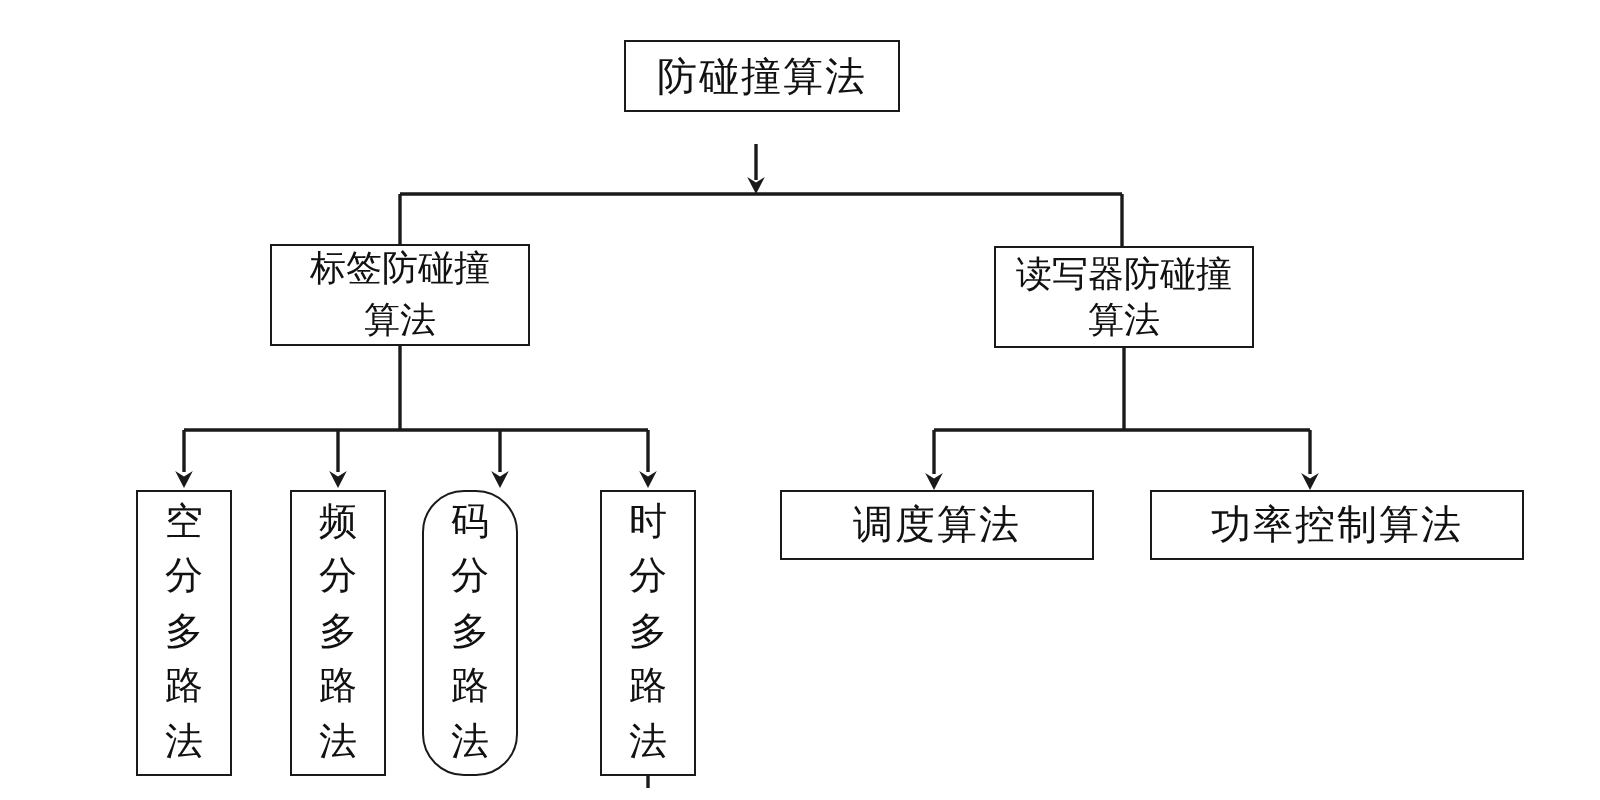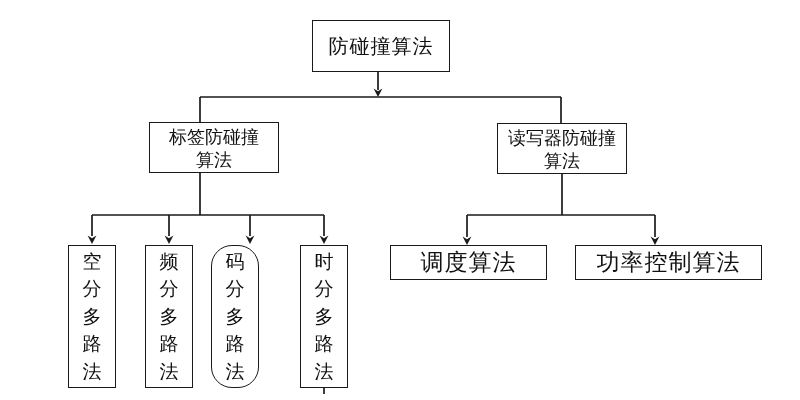--- a/index.html
+++ b/index.html
@@ -25,27 +25,27 @@
     border: 1.7px solid #1a1a1a;
     background: #ffffff;
     color: #111111;
     display: flex;
     flex-direction: column;
     align-items: center;
     justify-content: center;
     text-align: center;
   }
   .node.root {
-    left: 312px; top: 20px; width: 138px; height: 52px;
+    left: 312px; top: 20px; width: 138px; height: 36px;
     font-size: 20px; letter-spacing: 1px;
   }
   .node.branch {
     font-size: 18px; line-height: 23px;
   }
-  .node.branch.tag    { left: 149px; top: 122px; width: 130px; height: 51px; }
+  .node.branch.tag    { left: 135px; top: 122px; width: 130px; height: 51px; justify-content: space-between; }
   .node.branch.reader { left: 497px; top: 123px; width: 130px; height: 51px; }
   .node.vleaf {
     top: 245px; width: 48px; height: 143px;
     justify-content: flex-start;
   }
   .node.vleaf .vlabel {
     display: block;
     width: 21px;
     margin: 2px auto 16px;
     font-size: 19px;
@@ -53,21 +53,21 @@
     word-break: break-all;
     overflow-wrap: anywhere;
     text-align: center;
   }
   .node.vleaf.l1 { left: 68px;  }
   .node.vleaf.l2 { left: 145px; }
   .node.vleaf.l3 { left: 211px; border-radius: 21px; }
   .node.vleaf.l4 { left: 300px; }
   .node.hleaf {
     top: 245px; height: 35px;
-    font-size: 23px; letter-spacing: 1px;
+    font-size: 20px; letter-spacing: 1px;
   }
   .node.hleaf.sched { left: 390px; width: 157px; }
   .node.hleaf.power { left: 575px; width: 187px; }
 </style>
 </head>
 <body>
 
 <div class="canvas">
 
   <svg class="wires" viewBox="0 0 800 400" xmlns="http://www.w3.org/2000/svg">

